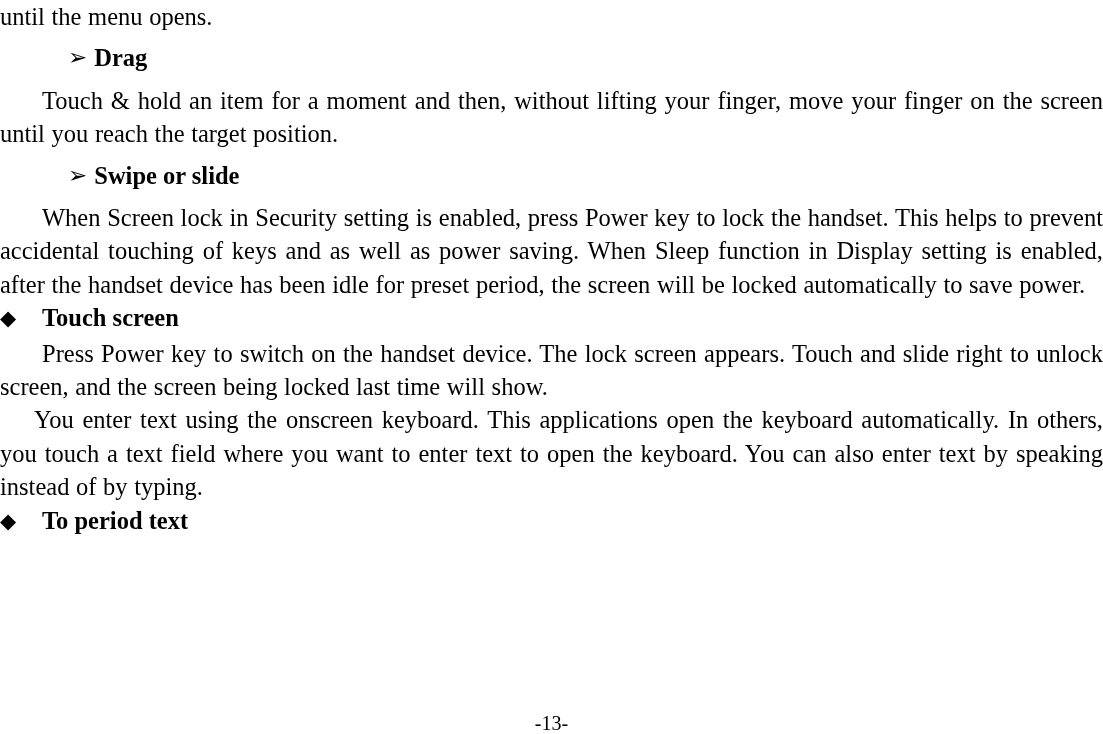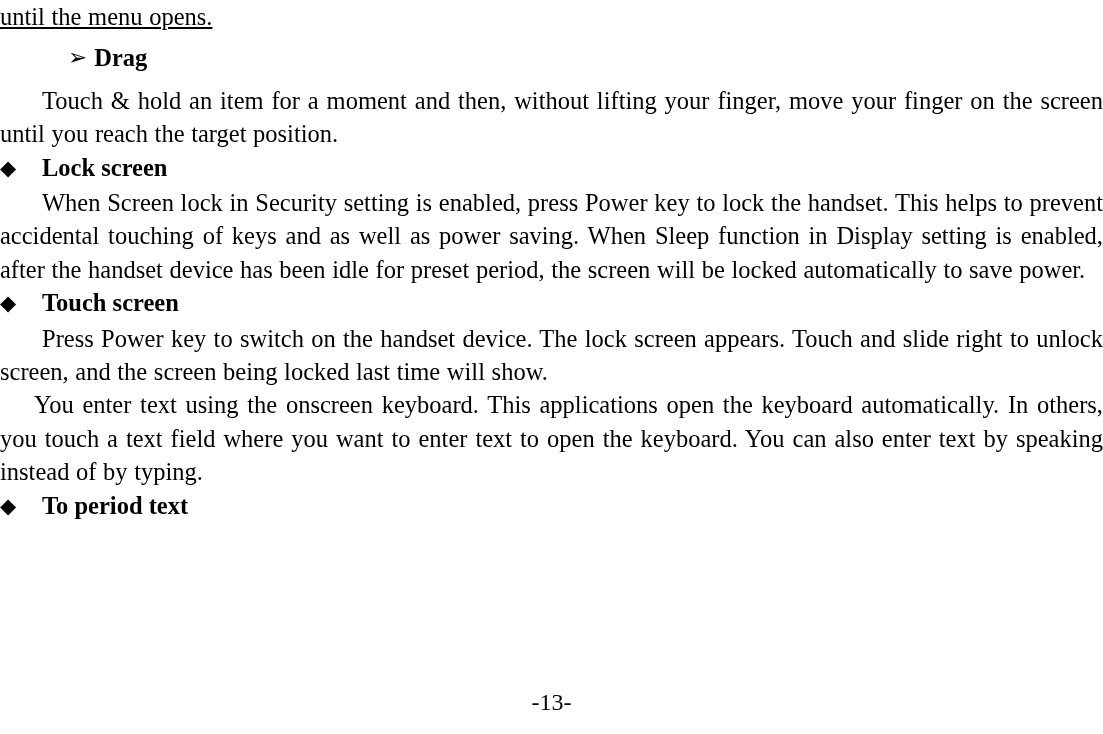--- a/index.html
+++ b/index.html
@@ -37,21 +37,20 @@
     line-height: 33.4px;
     text-align: justify;
     text-justify: inter-word;
     margin: 0;
     padding: 0;
     hyphens: none;
     word-spacing: 0.5px;
   }
   .para.no-indent {
     text-indent: 0;
-    text-decoration: underline;
   }
   .para.indent {
     text-indent: 42px;
   }
   .para.indent-sm {
     text-indent: 34px;
   }
 
   
   .arrow-head {
@@ -105,43 +104,43 @@
   .section-head .num {
     display: inline-block;
     width: 52px;
   }
 
   
   .footer {
     position: absolute;
     left: 0;
     right: 0;
-    top: 691px;
+    top: 712px;
     text-align: center;
-    font-size: 24px;
+    font-size: 20px;
     line-height: 22px;
     font-family: "Liberation Serif", "DejaVu Serif", serif;
   }
 </style>
 </head>
 <body>
 
 <div class="page">
 
   <div class="content">
 
     <p class="para no-indent">until the menu opens.</p>
 
     <p class="arrow-head"><span class="bullet">➢</span><span>Drag</span></p>
 
     <p class="para indent">Touch &amp; hold an item for a moment and then, without lifting your finger, move your finger on the screen until you reach the target position.</p>
 
+    <p class="arrow-head"><span class="bullet">➢</span><span>Swipe or slide</span></p>
 
 
-    <p class="diamond-head"><span class="bullet">◆</span><span>Lock screen</span></p>
 
     <p class="para indent">When Screen lock in Security setting is enabled, press Power key to lock the handset. This helps to prevent accidental touching of keys and as well as power saving. When Sleep function in Display setting is enabled, after the handset device has been idle for preset period, the screen will be locked automatically to save power.</p>
 
     <p class="diamond-head"><span class="bullet">◆</span><span>Touch screen</span></p>
 
     <p class="para indent">Press Power key to switch on the handset device. The lock screen appears. Touch and slide right to unlock screen, and the screen being locked last time will show.</p>
 
 
     <p class="para indent-sm">You enter text using the onscreen keyboard. This applications open the keyboard automatically. In others, you touch a text field where you want to enter text to open the keyboard. You can also enter text by speaking instead of by typing.</p>
 

